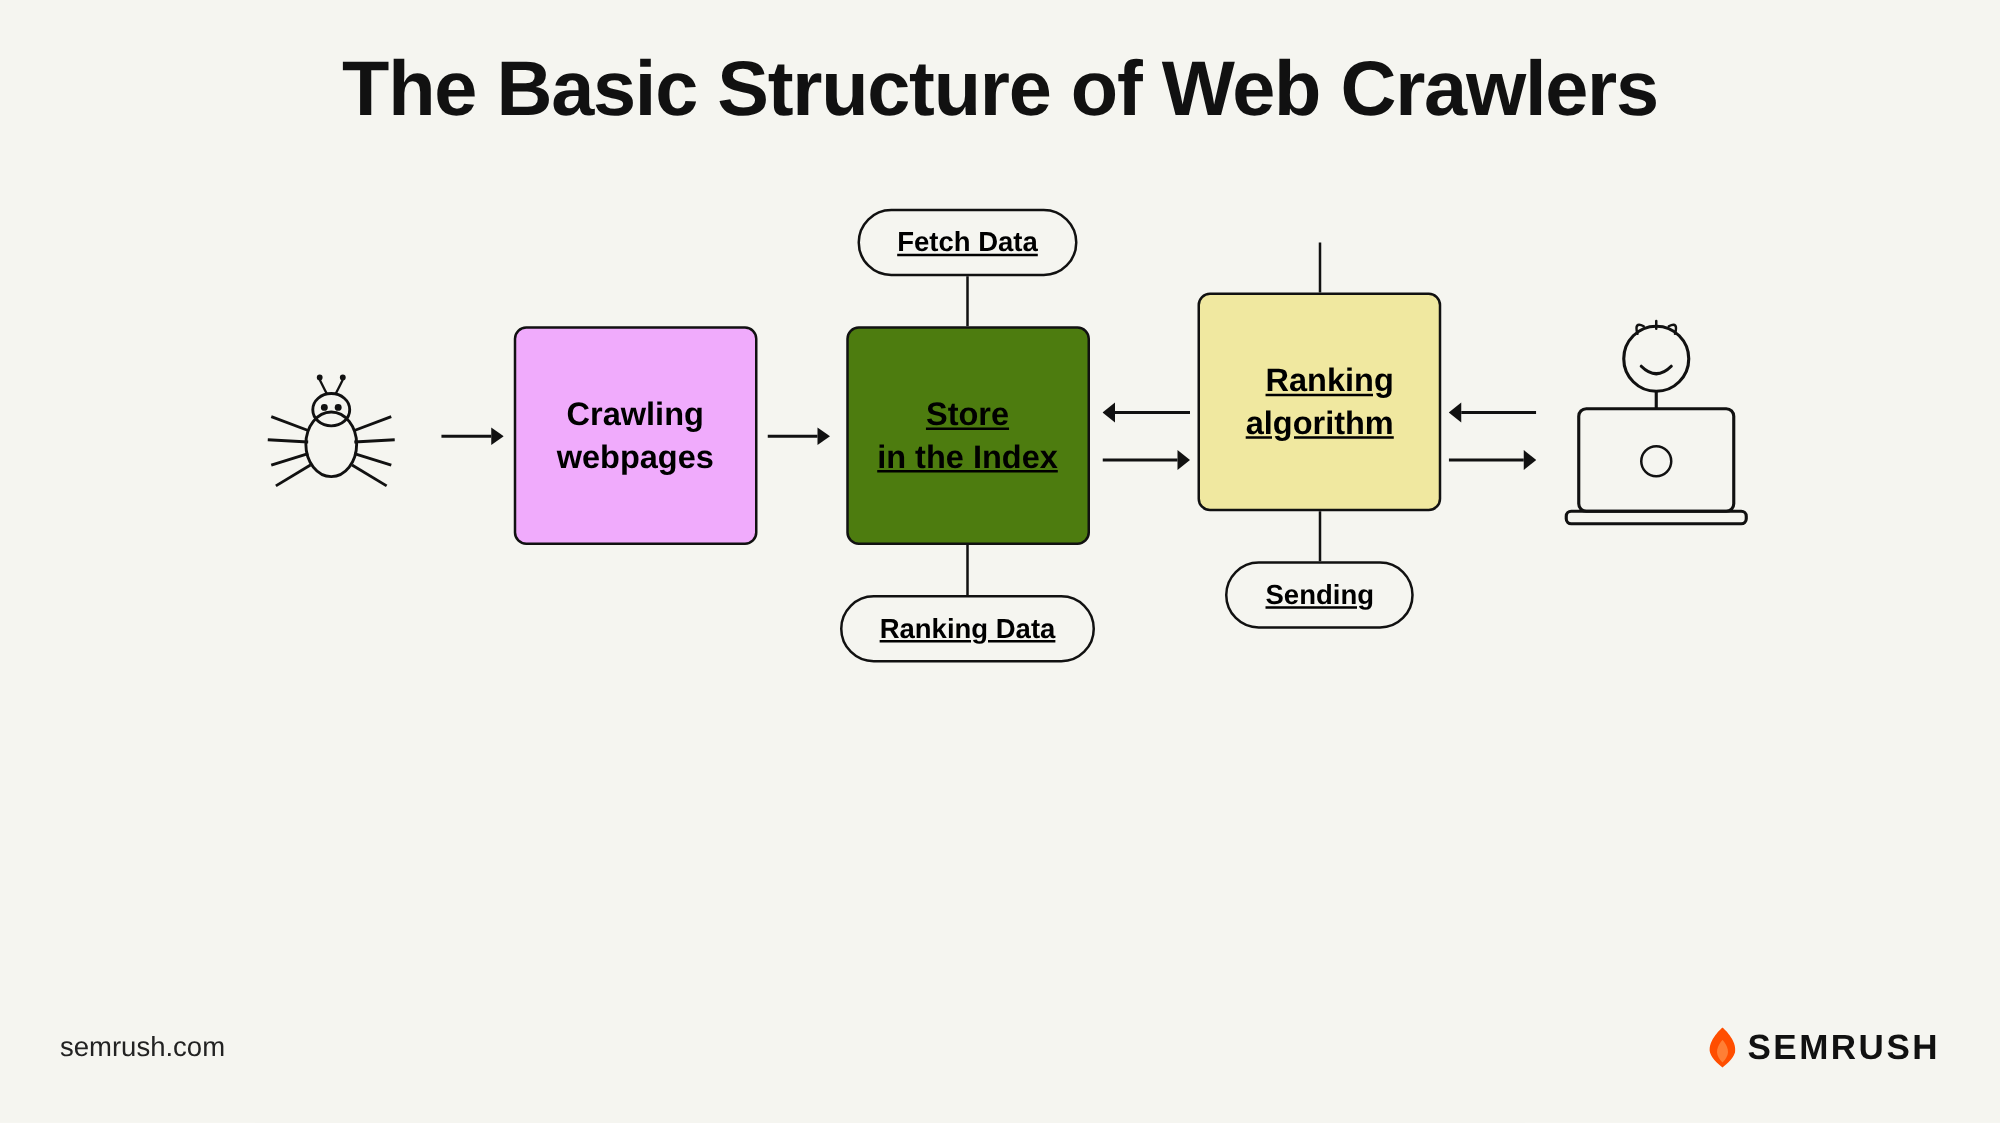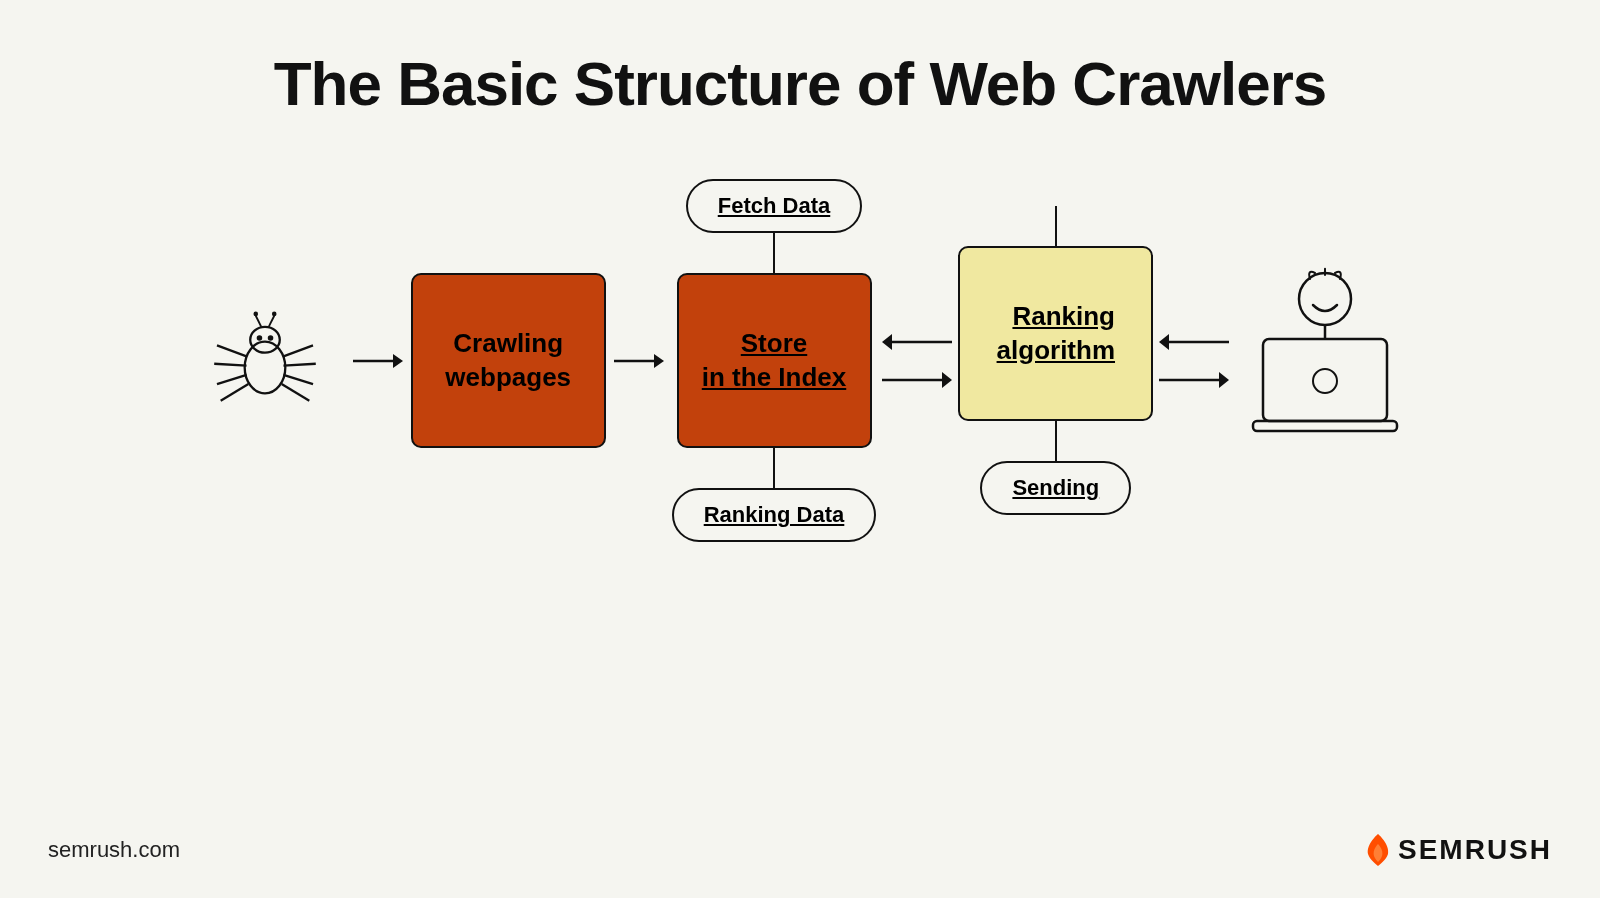--- a/index.html
+++ b/index.html
@@ -22,21 +22,21 @@
       flex-direction: column;
       align-items: center;
     }
 
     .title {
       font-family: 'Arial Black', 'Arial', sans-serif;
       font-weight: 900;
       font-size: 62px;
       color: #111;
       text-align: center;
-      margin-top: 48px;
+      margin-top: 36px;
       letter-spacing: -1px;
     }
 
     .diagram-area {
       display: flex;
       align-items: center;
       justify-content: center;
       margin-top: 60px;
       gap: 0;
       position: relative;
@@ -77,25 +77,25 @@
       text-align: center;
       font-family: 'Arial', sans-serif;
       font-weight: 700;
       font-size: 26px;
       line-height: 1.3;
       width: 195px;
       height: 175px;
     }
 
     .box-blue {
-      background: #c2410c;
+      background: #f0abfc;
     }
 
     .box-purple {
-      background: #c2410c;
+      background: #4d7c0f;
     }
 
     .box-yellow {
       background: #f0e8a0;
       text-align: right;
     }
 
     
     .col-with-label {
       display: flex;
@@ -127,21 +127,21 @@
       display: flex;
       align-items: center;
       justify-content: center;
       width: 160px;
       margin-left: 10px;
     }
 
     
     .footer {
       position: absolute;
-      bottom: 28px;
+      bottom: 40px;
       left: 0;
       right: 0;
       display: flex;
       justify-content: space-between;
       align-items: center;
       padding: 0 48px;
     }
 
     .footer-url {
       font-family: 'Arial', sans-serif;

